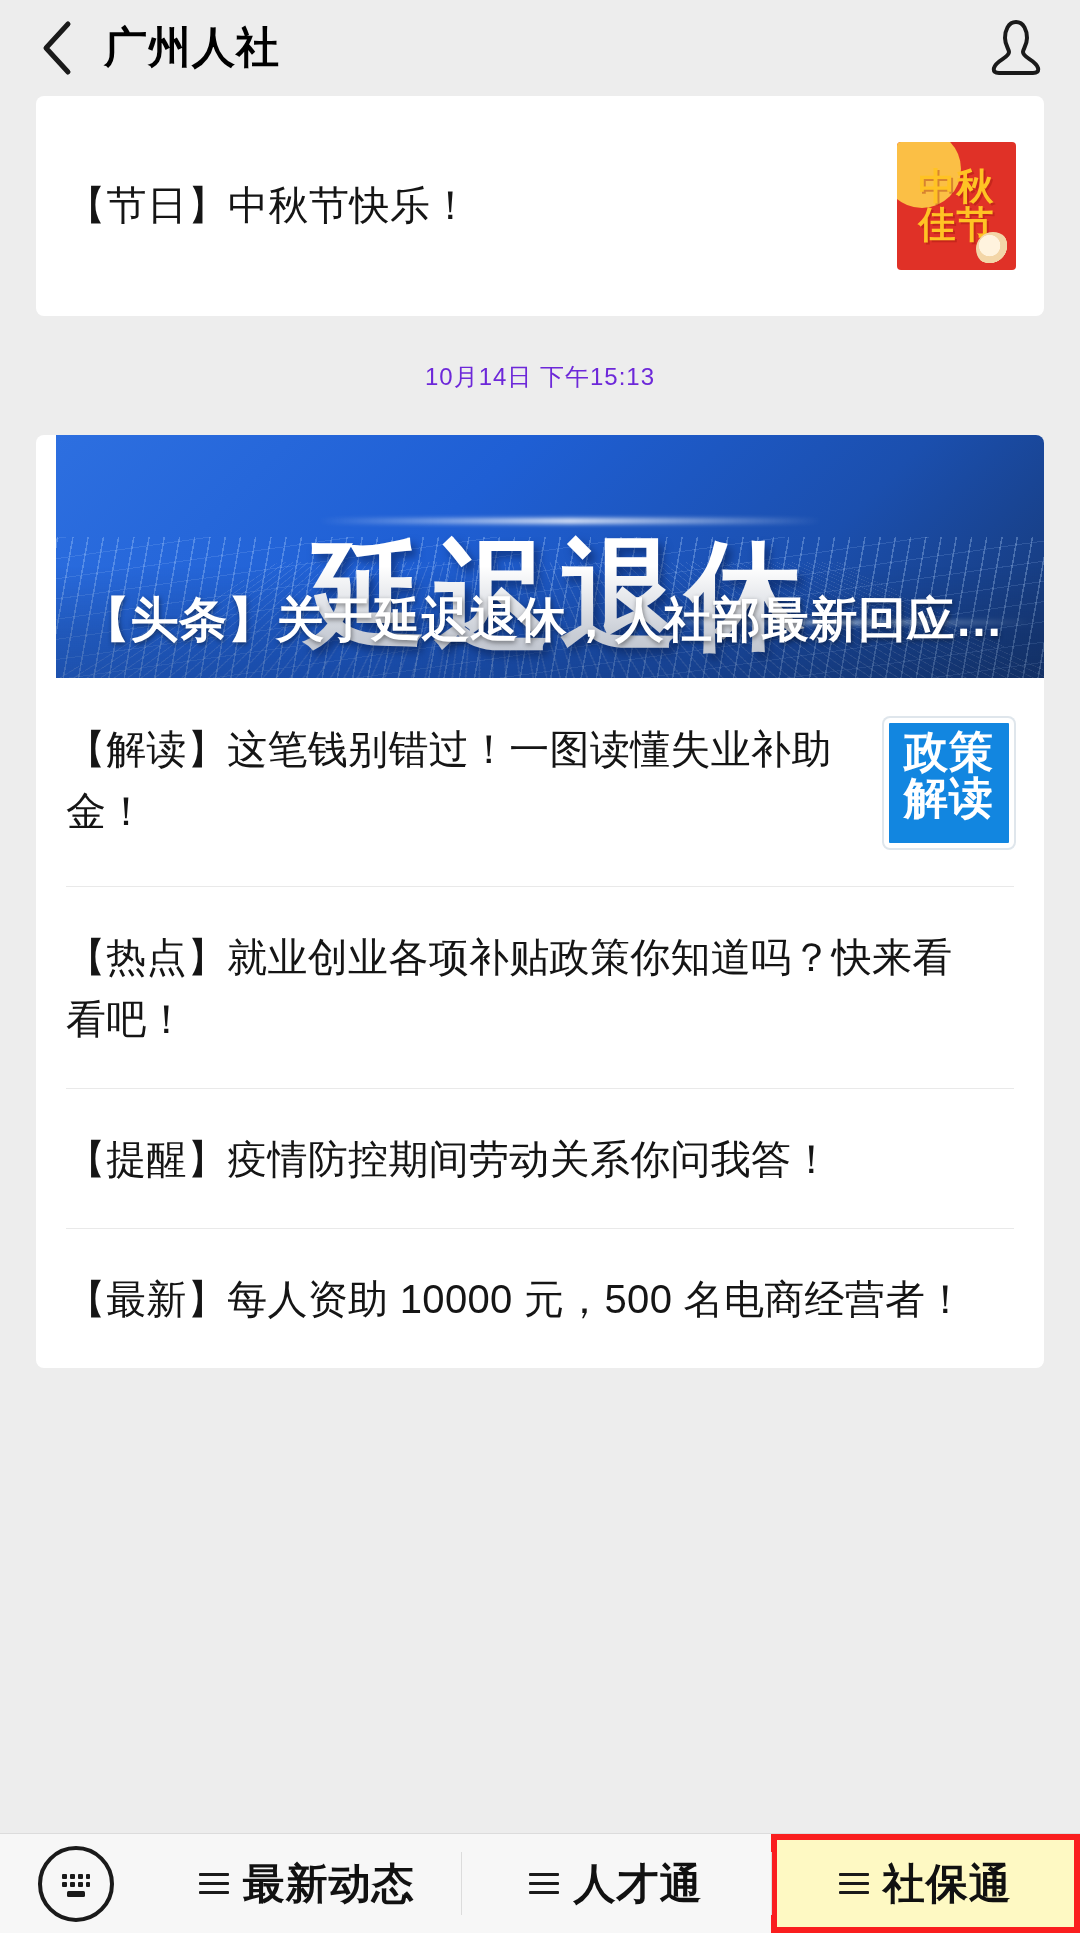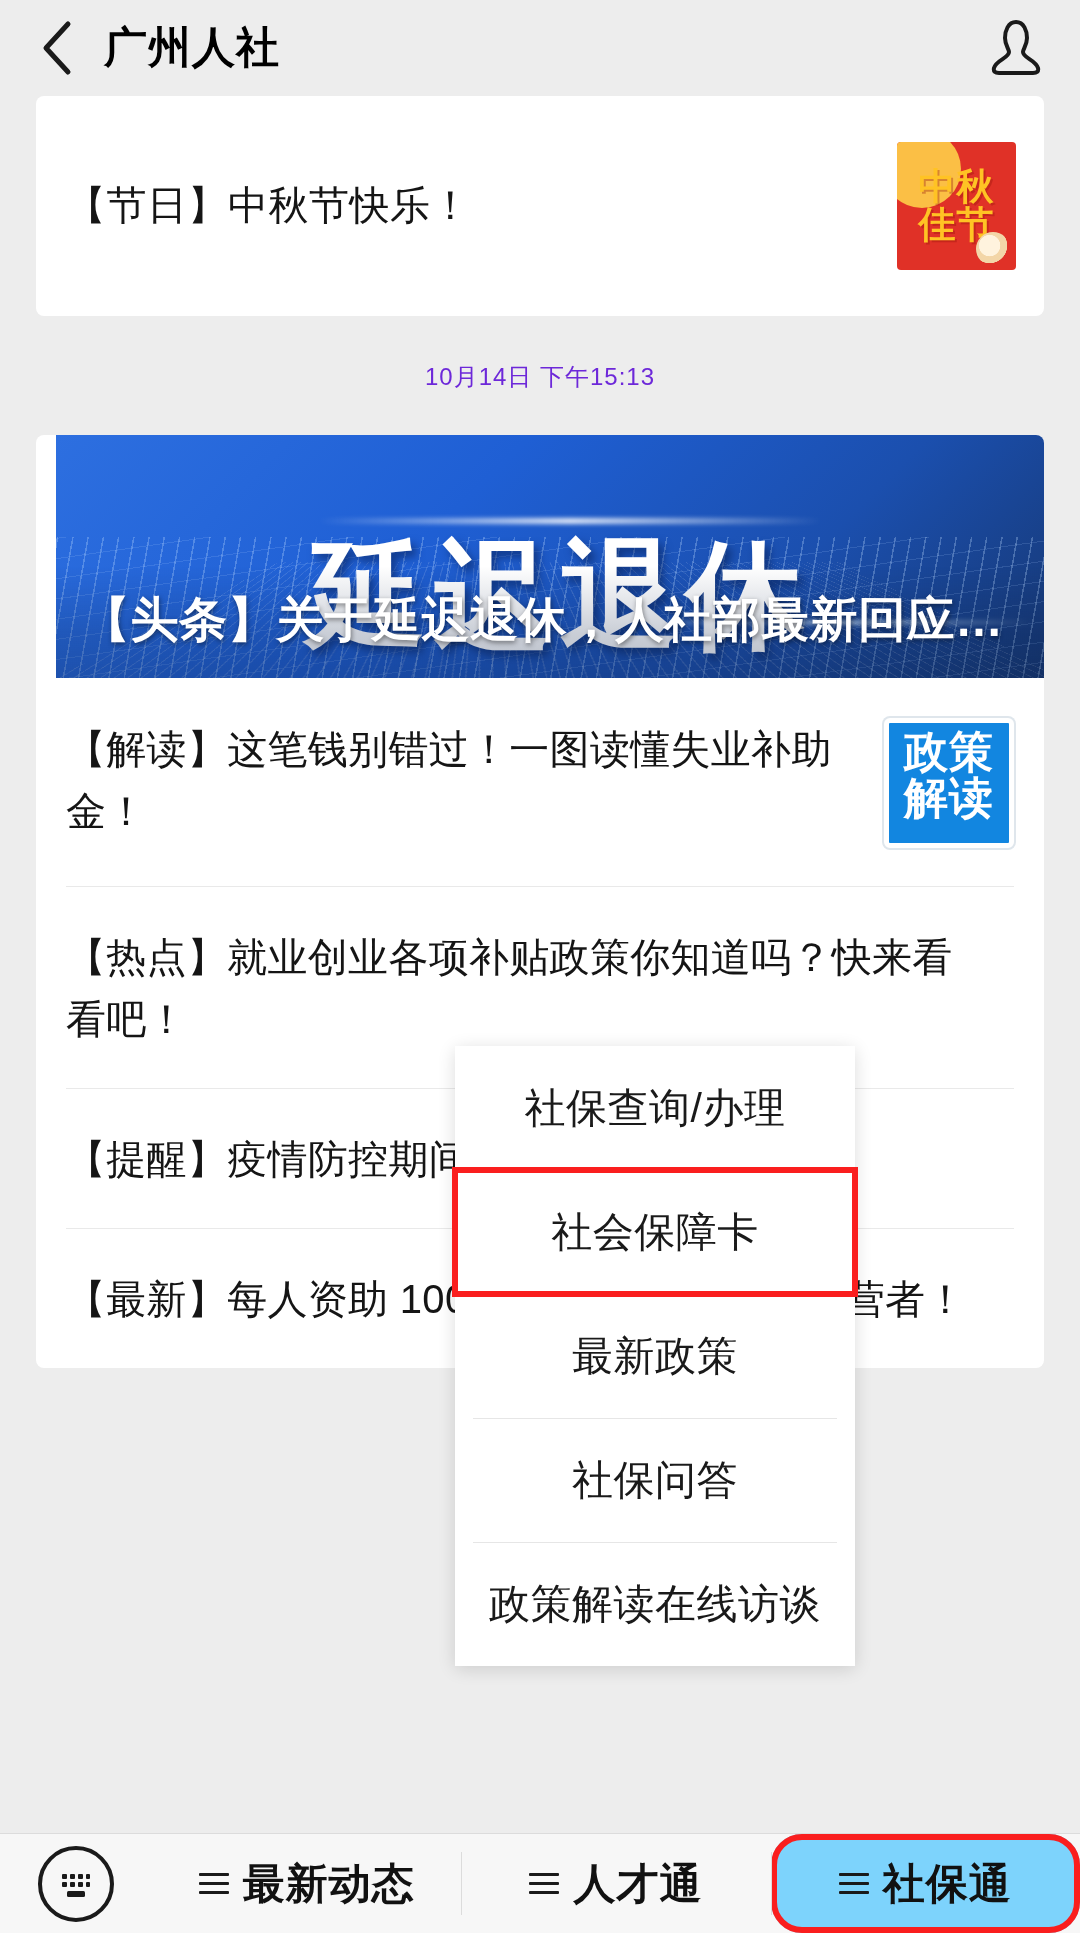--- a/index.html
+++ b/index.html
@@ -335,23 +335,22 @@
   .hamburger span {
     display: block;
     height: 3px;
     background: #1a1a1a;
     margin: 6px 0;
     border-radius: 1px;
   }
   .nav-tab.highlighted {
     outline: 6px solid #fa1e1e;
     outline-offset: -6px;
-    background: #7dd3fc;
+    background: #fef9c3;
     z-index: 6;
-    border-radius: 31px;
   }
 </style>
 </head>
 <body>
 
 <div class="screen">
 
   <div class="header">
     <div class="back-chevron">
       <svg width="46" height="58" viewBox="0 0 46 58" fill="none">
@@ -406,37 +405,20 @@
       </div>
 
       <div class="article-row">
         <div class="txt">【最新】每人资助 10000 元，500 名电商经营者！</div>
       </div>
 
     </div>
 
   </div>
 
-  <div class="popup-menu">
-    <div class="menu-item">
-      <span>社保查询/办理</span>
-    </div>
-    <div class="menu-item highlighted">
-      <span>社会保障卡</span>
-    </div>
-    <div class="menu-item">
-      <span>最新政策</span>
-    </div>
-    <div class="menu-item">
-      <span>社保问答</span>
-    </div>
-    <div class="menu-item">
-      <span>政策解读在线访谈</span>
-    </div>
-  </div>
 
   <div class="bottom-bar">
 
     <div class="kb-btn">
       <div class="kb-circle">
         <svg width="40" height="40" viewBox="0 0 40 40">
           <g fill="#1a1a1a">
             <rect x="6" y="10" width="5" height="5" rx="1"></rect>
             <rect x="14" y="10" width="5" height="5" rx="1"></rect>
             <rect x="22" y="10" width="5" height="5" rx="1"></rect>

